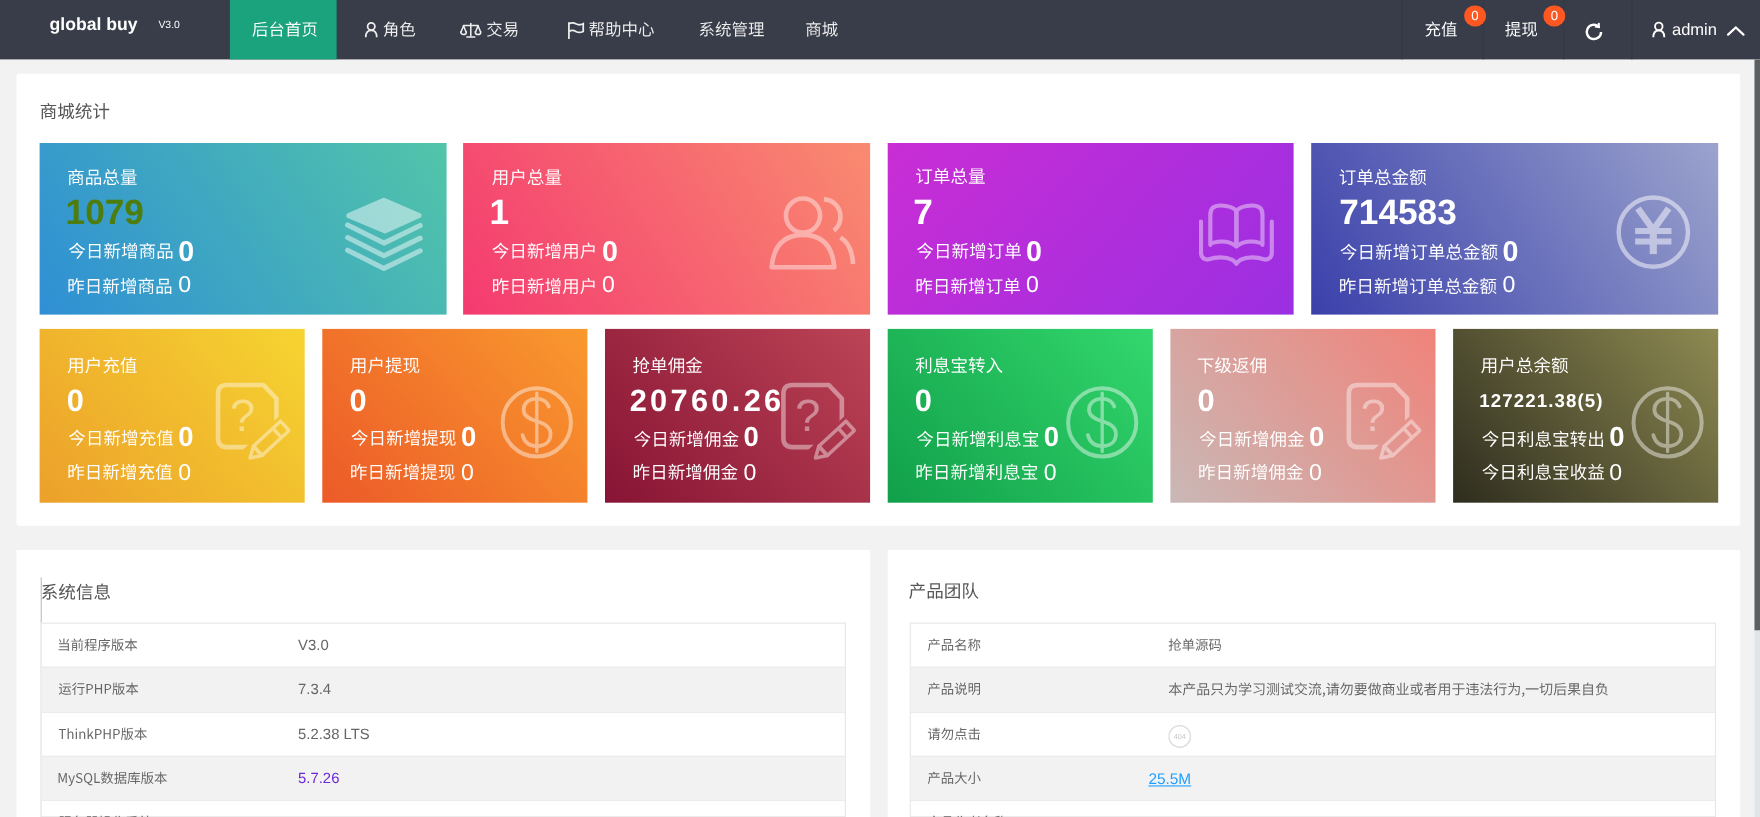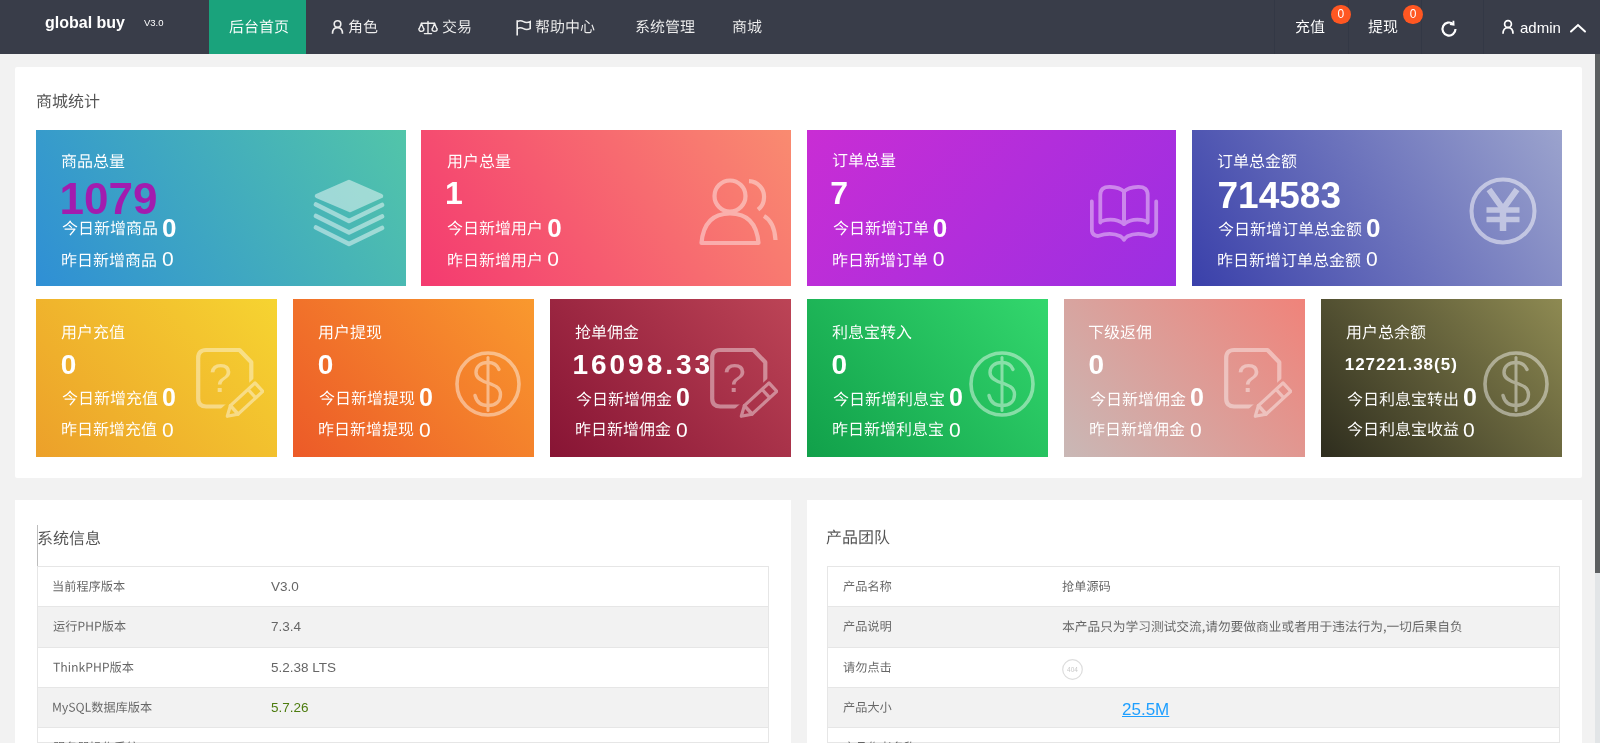--- a/index.html
+++ b/index.html
@@ -217,21 +217,21 @@
     <div class="card" style="left:36.0px;top:129.5px;width:369.5px;height:156px;background:linear-gradient(57deg,#2F8FD5,#52C5A9)"></div>
     <div class="card" style="left:421.3px;top:129.5px;width:369.5px;height:156px;background:linear-gradient(57deg,#F43A70,#F98B70)"></div>
     <div class="card" style="left:806.7px;top:129.5px;width:369.5px;height:156px;background:linear-gradient(132deg,#C92DD4,#9B2FE2)"></div>
     <div class="card" style="left:1192.0px;top:129.5px;width:369.5px;height:156px;background:linear-gradient(57deg,#3A40AA,#9BA3CD)"></div>
     <svg style="position:absolute;left:60.9px;top:152.52px" width="64.00" height="17.92" viewBox="0 -880 4000 1120" fill="#ffffff">
       <use href="#g5546" x="0"></use>
       <use href="#g54C1" x="1000"></use>
       <use href="#g603B" x="2000"></use>
       <use href="#g91CF" x="3000"></use>
     </svg>
-    <div style="position:absolute;left:59.6px;top:177.40px;font-size:44px;font-weight:700;color:#a21caf;line-height:1;white-space:nowrap;">1079</div>
+    <div style="position:absolute;left:59.6px;top:177.40px;font-size:32.0px;font-weight:700;color:#4d7c0f;line-height:1;white-space:nowrap;">1079</div>
     <svg style="position:absolute;left:62.1px;top:220.47px" width="96.00" height="17.92" viewBox="0 -880 6000 1120" fill="#ffffff">
       <use href="#g4ECA" x="0"></use>
       <use href="#g65E5" x="1000"></use>
       <use href="#g65B0" x="2000"></use>
       <use href="#g589E" x="3000"></use>
       <use href="#g5546" x="4000"></use>
       <use href="#g54C1" x="5000"></use>
     </svg>
     <div style="position:absolute;left:162.0px;top:214.58px;font-size:26.0px;font-weight:700;color:#ffffff;line-height:1;white-space:nowrap;">0</div>
     <svg style="position:absolute;left:61.4px;top:251.62px" width="96.00" height="17.92" viewBox="0 -880 6000 1120" fill="#ffffff">
@@ -316,21 +316,21 @@
         <path d="M1.8 17.5 L1.8 45.5 Q1.8 51.5 8 52 Q21 47.8 30.5 52.3 Q33 54 34 55.8 Q35 54 37.5 52.3 Q47 47.8 60 52 Q66.2 51.5 66.2 45.5 L66.2 17.5"></path>
       </g>
     </svg>
     <svg style="position:absolute;left:1217.1px;top:152.60px" width="80.00" height="17.92" viewBox="0 -880 5000 1120" fill="#ffffff">
       <use href="#g8BA2" x="0"></use>
       <use href="#g5355" x="1000"></use>
       <use href="#g603B" x="2000"></use>
       <use href="#g91D1" x="3000"></use>
       <use href="#g989D" x="4000"></use>
     </svg>
-    <div style="position:absolute;left:1217.5px;top:177.40px;font-size:37px;font-weight:700;color:#ffffff;line-height:1;white-space:nowrap;">714583</div>
+    <div style="position:absolute;left:1217.5px;top:177.40px;font-size:32.0px;font-weight:700;color:#ffffff;line-height:1;white-space:nowrap;">714583</div>
     <svg style="position:absolute;left:1218.1px;top:220.50px" width="144.00" height="17.92" viewBox="0 -880 9000 1120" fill="#ffffff">
       <use href="#g4ECA" x="0"></use>
       <use href="#g65E5" x="1000"></use>
       <use href="#g65B0" x="2000"></use>
       <use href="#g589E" x="3000"></use>
       <use href="#g8BA2" x="4000"></use>
       <use href="#g5355" x="5000"></use>
       <use href="#g603B" x="6000"></use>
       <use href="#g91D1" x="7000"></use>
       <use href="#g989D" x="8000"></use>
@@ -437,21 +437,21 @@
         <path d="M36 9.5 V62.5" stroke-width="3"></path>
         <path d="M47 21.5 C45 16.5 41.5 14.5 36 14.5 C28.5 14.5 24 18.6 24 24.4 C24 30.5 30 33 36 35 C42.5 37.2 48.5 39.5 48.5 46.5 C48.5 53.5 43.5 57.5 36 57.5 C28.5 57.5 24.5 53.5 23 47.5"></path>
       </g>
     </svg>
     <svg style="position:absolute;left:574.8px;top:324.30px" width="64.00" height="17.92" viewBox="0 -880 4000 1120" fill="#ffffff">
       <use href="#g62A2" x="0"></use>
       <use href="#g5355" x="1000"></use>
       <use href="#g4F63" x="2000"></use>
       <use href="#g91D1" x="3000"></use>
     </svg>
-    <div style="position:absolute;left:572.4px;top:351.28px;font-size:28.0px;font-weight:700;color:#ffffff;line-height:1;white-space:nowrap;letter-spacing:3.00px;">16098.33</div>
+    <div style="position:absolute;left:572.4px;top:351.28px;font-size:28.0px;font-weight:700;color:#ffffff;line-height:1;white-space:nowrap;letter-spacing:3.00px;">20760.26</div>
     <svg style="position:absolute;left:576.0px;top:390.50px" width="96.00" height="17.92" viewBox="0 -880 6000 1120" fill="#ffffff">
       <use href="#g4ECA" x="0"></use>
       <use href="#g65E5" x="1000"></use>
       <use href="#g65B0" x="2000"></use>
       <use href="#g589E" x="3000"></use>
       <use href="#g4F63" x="4000"></use>
       <use href="#g91D1" x="5000"></use>
     </svg>
     <div style="position:absolute;left:675.9px;top:385.12px;font-size:25.0px;font-weight:700;color:#ffffff;line-height:1;white-space:nowrap;">0</div>
     <svg style="position:absolute;left:575.3px;top:420.80px" width="96.00" height="17.92" viewBox="0 -880 6000 1120" fill="#ffffff">
@@ -660,21 +660,21 @@
       <use href="#g0079" x="812"></use>
       <use href="#g0053" x="1333"></use>
       <use href="#g0051" x="1929"></use>
       <use href="#g004C" x="2671"></use>
       <use href="#g6570" x="3214"></use>
       <use href="#g636E" x="4214"></use>
       <use href="#g5E93" x="5214"></use>
       <use href="#g7248" x="6214"></use>
       <use href="#g672C" x="7214"></use>
     </svg>
-    <div style="position:absolute;left:271.0px;top:701.07px;font-size:13.5px;font-weight:400;color:#4d7c0f;line-height:1;white-space:nowrap;">5.7.26</div>
+    <div style="position:absolute;left:271.0px;top:701.07px;font-size:13.5px;font-weight:400;color:#6d28d9;line-height:1;white-space:nowrap;">5.7.26</div>
     <svg style="position:absolute;left:52.7px;top:741.46px" width="85.40" height="13.66" viewBox="0 -880 7000 1120" fill="#666666">
       <use href="#g670D" x="0"></use>
       <use href="#g52A1" x="1000"></use>
       <use href="#g5668" x="2000"></use>
       <use href="#g64CD" x="3000"></use>
       <use href="#g4F5C" x="4000"></use>
       <use href="#g7CFB" x="5000"></use>
       <use href="#g7EDF" x="6000"></use>
     </svg>
     <svg style="position:absolute;left:843.2px;top:579.85px" width="48.80" height="13.66" viewBox="0 -880 4000 1120" fill="#666666">
@@ -739,21 +739,21 @@
     <svg class="abs" style="left:1061.5px;top:658.9px" width="21" height="21" viewBox="0 0 21 21">
 <circle cx="10.5" cy="10.5" r="9.8" fill="none" stroke="#dddddd" stroke-width="1.2"></circle>
 <text x="10.5" y="13" text-anchor="middle" font-family="Liberation Sans,sans-serif" font-size="6.5" fill="#c9c9c9">404</text>
     </svg>
     <svg style="position:absolute;left:843.2px;top:701.02px" width="48.80" height="13.66" viewBox="0 -880 4000 1120" fill="#666666">
       <use href="#g4EA7" x="0"></use>
       <use href="#g54C1" x="1000"></use>
       <use href="#g5927" x="2000"></use>
       <use href="#g5C0F" x="3000"></use>
     </svg>
-    <div style="position:absolute;left:1122px;top:701.07px;font-size:17px;font-weight:400;color:#1E9FFF;line-height:1;white-space:nowrap;text-decoration:underline;">25.5M</div>
+    <div style="position:absolute;left:1044px;top:701.07px;font-size:14px;font-weight:400;color:#1E9FFF;line-height:1;white-space:nowrap;text-decoration:underline;">25.5M</div>
     <svg style="position:absolute;left:843.2px;top:741.45px" width="73.20" height="13.66" viewBox="0 -880 6000 1120" fill="#666666">
       <use href="#g4EA7" x="0"></use>
       <use href="#g54C1" x="1000"></use>
       <use href="#g4F5C" x="2000"></use>
       <use href="#g8005" x="3000"></use>
       <use href="#g540D" x="4000"></use>
       <use href="#g79F0" x="5000"></use>
     </svg>
     <div class="abs" style="left:1595px;top:54px;width:5px;height:689px;background:#e2e5e7"></div>
     <div class="abs" style="left:1595px;top:54px;width:5px;height:519px;background:#5c5f61"></div>

